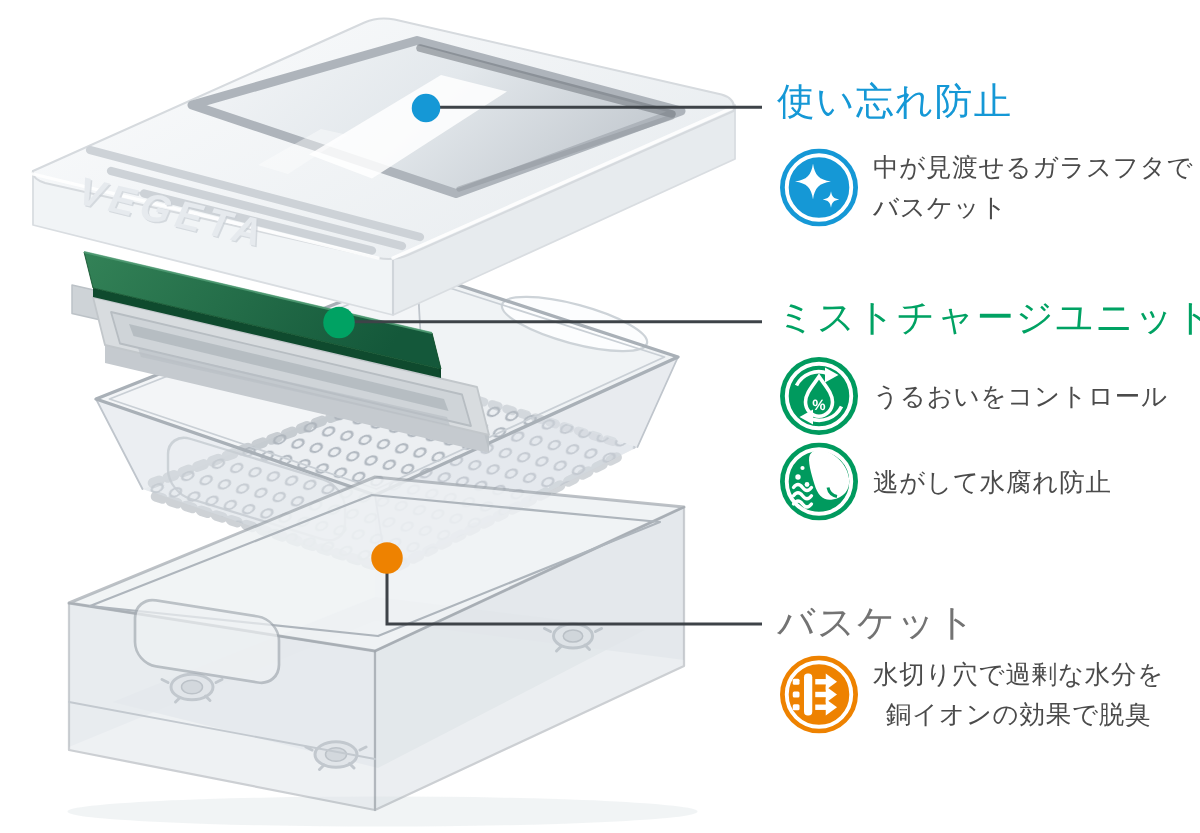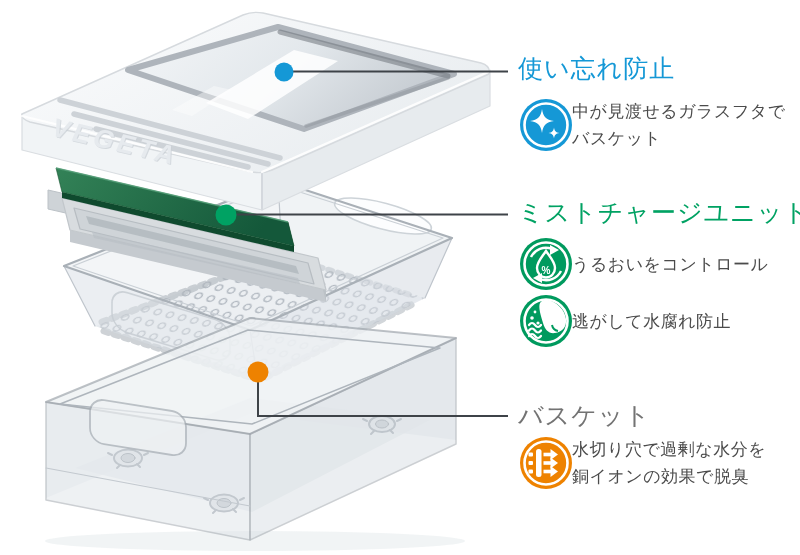--- a/index.html
+++ b/index.html
@@ -10,25 +10,25 @@
   }
   #stage{position:absolute;inset:0;width:800px;height:555px;}
   .illus{position:absolute;left:0;top:0;}
   .ann-title{
     position:absolute;font-size:25px;font-weight:500;letter-spacing:1px;
     white-space:nowrap;line-height:26px;
   }
   #title-glass-top{left:518px;top:55px;color:#1598d6;}
   #title-mist-unit{left:518px;top:199px;color:#00a263;}
   #title-basket{left:518px;top:402px;color:#737373;}
-  .feature-row{position:absolute;display:flex;align-items:center;}
+  .feature-row{position:absolute;display:flex;align-items:center;gap:10px;}
   #row-glass{left:520px;top:98px;}
   #row-humidity{left:520px;top:238px;}
   #row-deodorize{left:520px;top:295px;}
-  #row-drain{left:520px;top:436px;}
+  #row-drain{left:520px;top:436px;text-align:center;}
   .feature-icon{width:52px;height:52px;flex:0 0 auto;display:block;}
   .feature-text{
     font-size:17px;line-height:27px;color:#4b4b4b;
     letter-spacing:0.5px;white-space:nowrap;
   }
 </style>
 </head>
 <body>
 
 <div id="stage">

